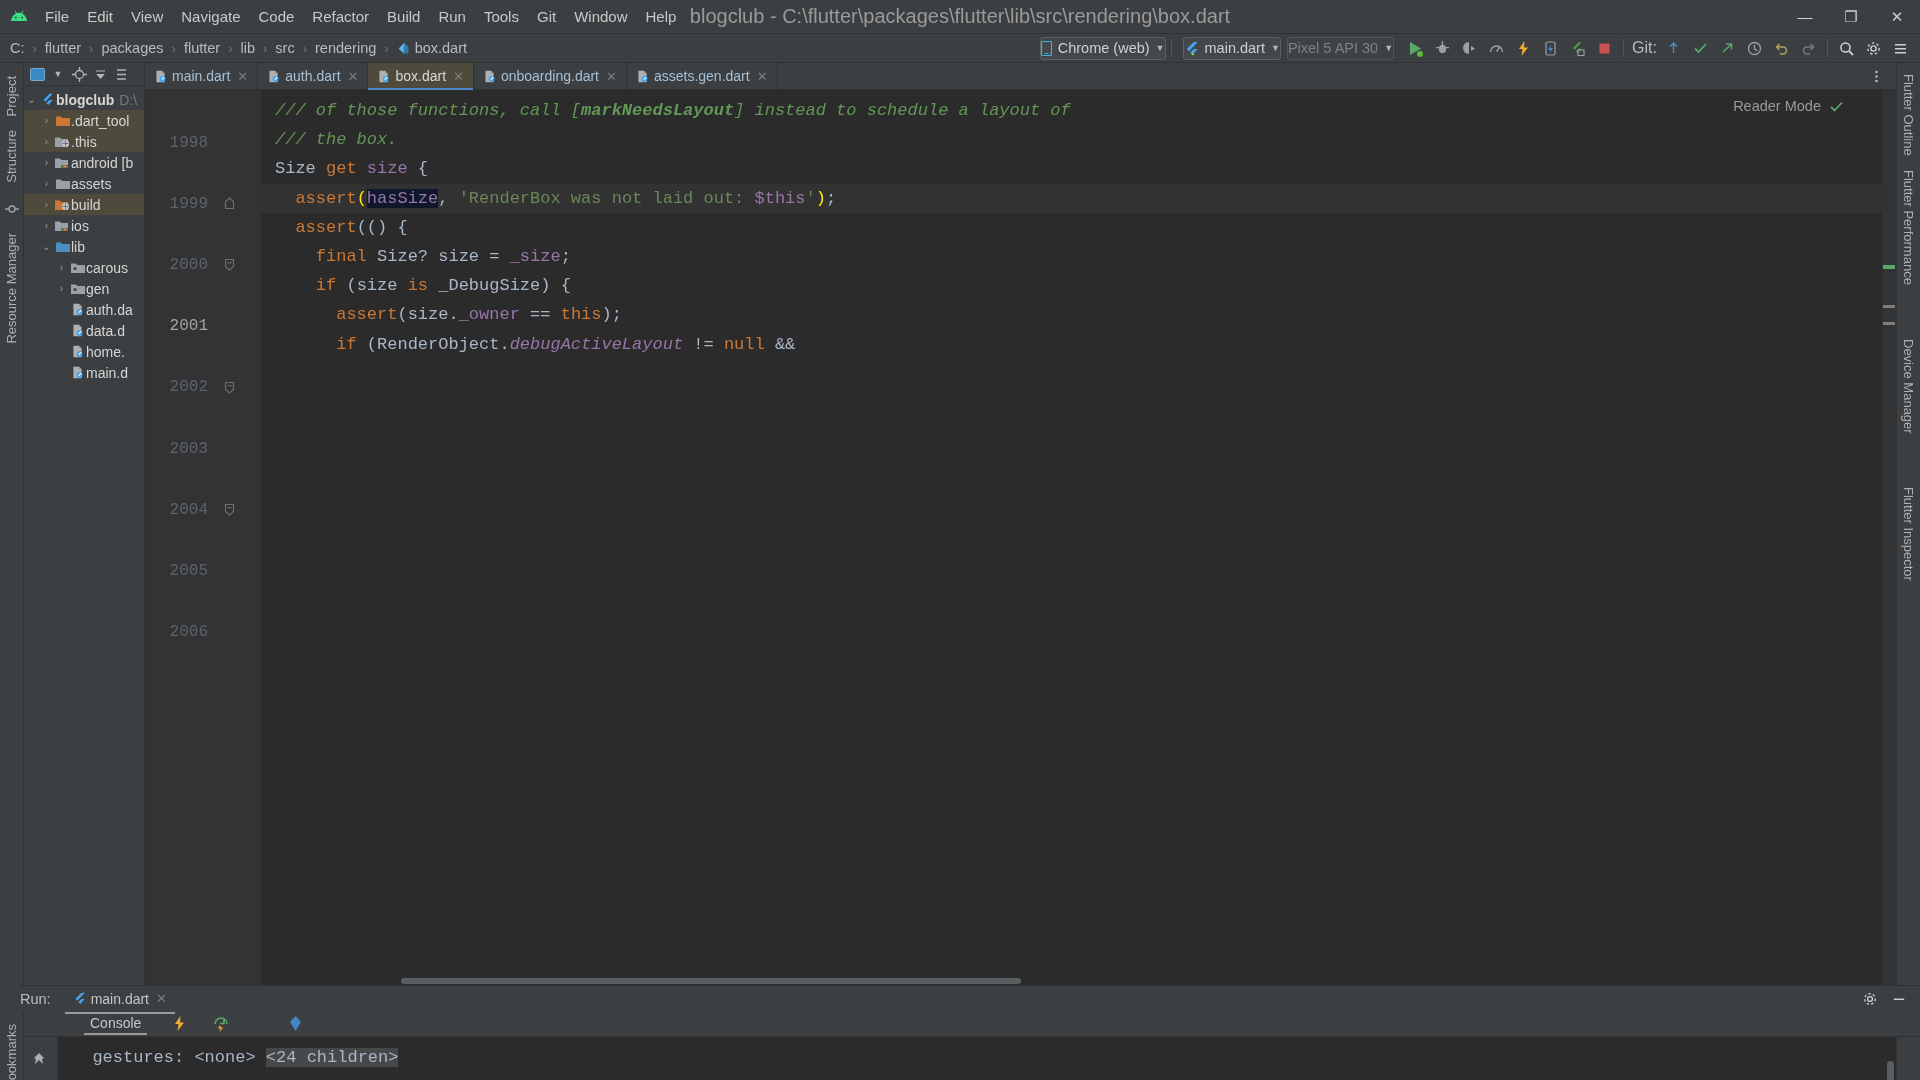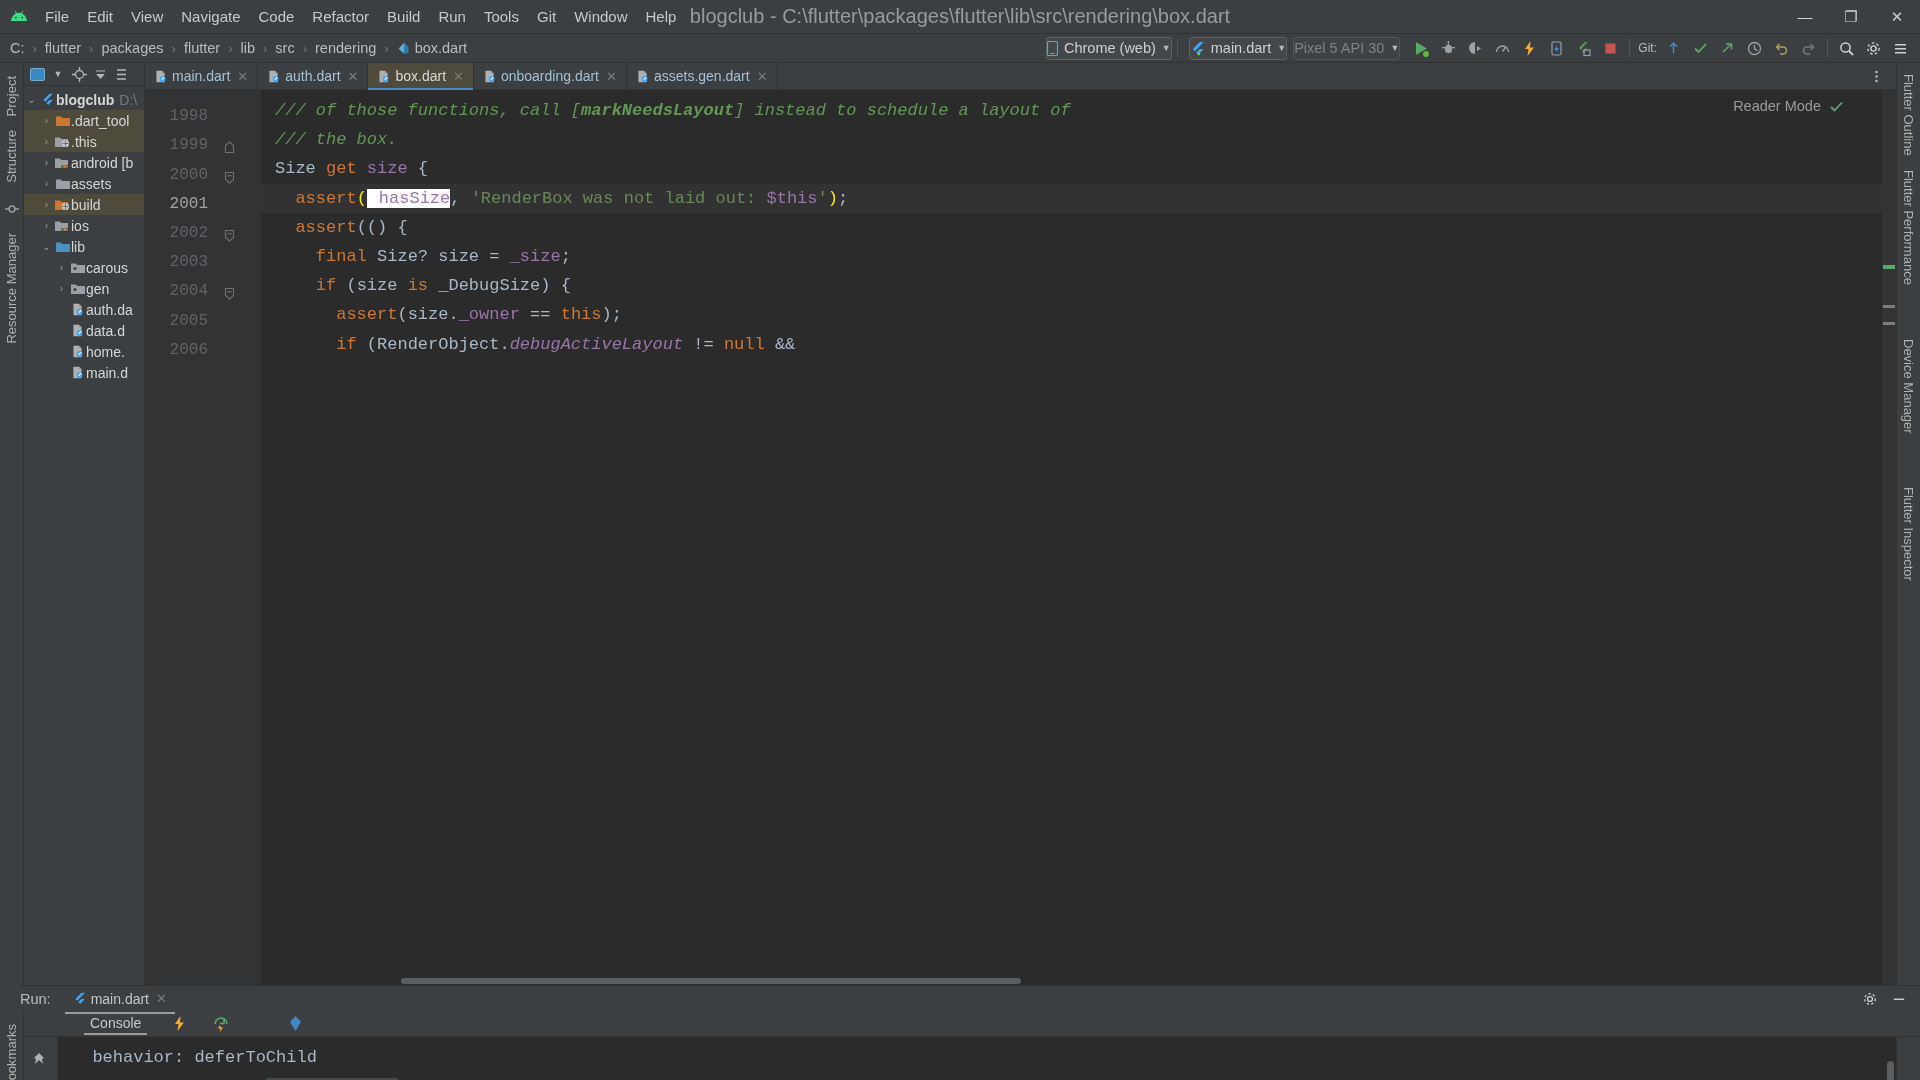--- a/index.html
+++ b/index.html
@@ -78,30 +78,30 @@
   #tabbar{ height:27px; background:#3c3f41; display:flex; align-items:stretch; border-bottom:1px solid #323232;}
   .etab{ display:flex; align-items:center; gap:5px; padding:0 9px; font-size:14px; color:#a4c0d6;
          border-right:1px solid #323232; white-space:nowrap; position:relative;}
   .etab.active{ background:#4e4b3c; color:#d8d8d8;}
   .etab.active:after{ content:""; position:absolute; left:0; right:0; bottom:-1px; height:2px; background:#4a88c7;}
   .etabx{ color:#7c7c7c; font-size:13px; margin-left:2px;}
   #tabbarright{ margin-left:auto; display:flex; align-items:center; padding-right:6px;}
 
   #codearea{ flex:1; display:flex; position:relative; overflow:hidden; background:#2b2b2b;}
   #gutter{ width:116px; background:#313335; flex:none; padding-top:6px; position:relative;}
-  .lnrow{ height:29.2px; display:flex; align-items:flex-end; }
+  .lnrow{ height:29.2px; display:flex; align-items:center;margin-top:32px; }
   .lnum{ width:70px; text-align:right; padding-right:7px; color:#606366; font-size:16px;}
   .lnum.cur{ color:#a4a3a3; }
   .foldcol{ width:28px; display:flex; align-items:center; justify-content:center; }
   #codetext{ flex:1; padding-top:6px; position:relative; overflow:hidden; }
   .cline{ height:29.2px; display:flex; align-items:center; font-size:17px; white-space:pre;
           font-family:"Liberation Mono","DejaVu Sans Mono",monospace; padding-left:14px;}
   .cline.cur{ background:#323232; }
   .kw{color:#cc7832;} .cmt{color:#629755; font-style:italic;} .cmtb{color:#629755; font-style:italic; font-weight:bold;}
-  .typ{color:#a9b7c6;} .fld{color:#9876aa;} .str{color:#6a8759;} .sel{background:#ffffff;padding-left:12px;}
+  .typ{color:#a9b7c6;} .fld{color:#9876aa;} .str{color:#6a8759;} .sel{background:#0f172a;}
   .caretbar{ color:#ffee00; }
   .paren{ color:#a9b7c6;}
   #readermode{ position:absolute; right:52px; top:8px; font-size:14.5px; color:#9a9a9a; display:flex; gap:8px; align-items:center;}
   #errstripe{ width:14px; background:#313335; position:absolute; right:0; top:0; bottom:0; }
   #hscroll{ position:absolute; left:116px; right:14px; bottom:0; height:9px; }
   #hscroll .thumb{ position:absolute; left:140px; width:620px; top:2px; height:6px; background:#5b5e60; border-radius:3px;}
 
   
   #runwindow{ height:calc(47px + 0px); }
   #runheader{
@@ -255,21 +255,21 @@
           <path d="M10 8.5 7 11.5l1.8 1.8L12.5 8.5z" fill="#4f9b4f"></path>
           <rect x="9" y="10" width="6" height="5.5" fill="none" stroke="#9aa0a6" stroke-width="1.1"></rect>
         </svg>
     </div>
     <div class="tbicon">
       <svg width="17" height="17" viewBox="0 0 17 17">
           <rect x="3.5" y="3.5" width="10" height="10" fill="#c75450"></rect>
         </svg>
     </div>
     <div class="tbsep"></div>
-    <span style="font-size:12px;color:#bbb;padding:0 3px;">Git:</span>
+    <span style="font-size:16px;color:#bbb;padding:0 3px;">Git:</span>
     <div class="tbicon">
       <svg width="17" height="17" viewBox="0 0 17 17">
           <path d="M8.5 13V3M5 6.5L8.5 3 12 6.5" fill="none" stroke="#4a88c7" stroke-width="1.5"></path>
         </svg>
     </div>
     <div class="tbicon">
       <svg width="17" height="17" viewBox="0 0 17 17">
           <path d="M3 8.5l3.5 3.5L14 4" fill="none" stroke="#59a869" stroke-width="1.8"></path>
         </svg>
     </div>
@@ -764,21 +764,20 @@
               </svg>
           </div>
           <div class="rtbicon">
             
           </div>
 
         </div>
 
         <div id="console">
           <div id="conlines">
-              <div class="conline"><span class="c-gray">  behavior: deferToChild</span></div>
               <div class="conline"><span class="c-gray">  gestures: &lt;none&gt; </span><span class="c-gray c-hl">&lt;24 children&gt;</span></div>
             </div>
 
           <div id="conscroll"></div>
         </div>
 
         <div class="vstrip" style="border-left:1px solid #323232;border-right:none;">
           
           
         </div>

